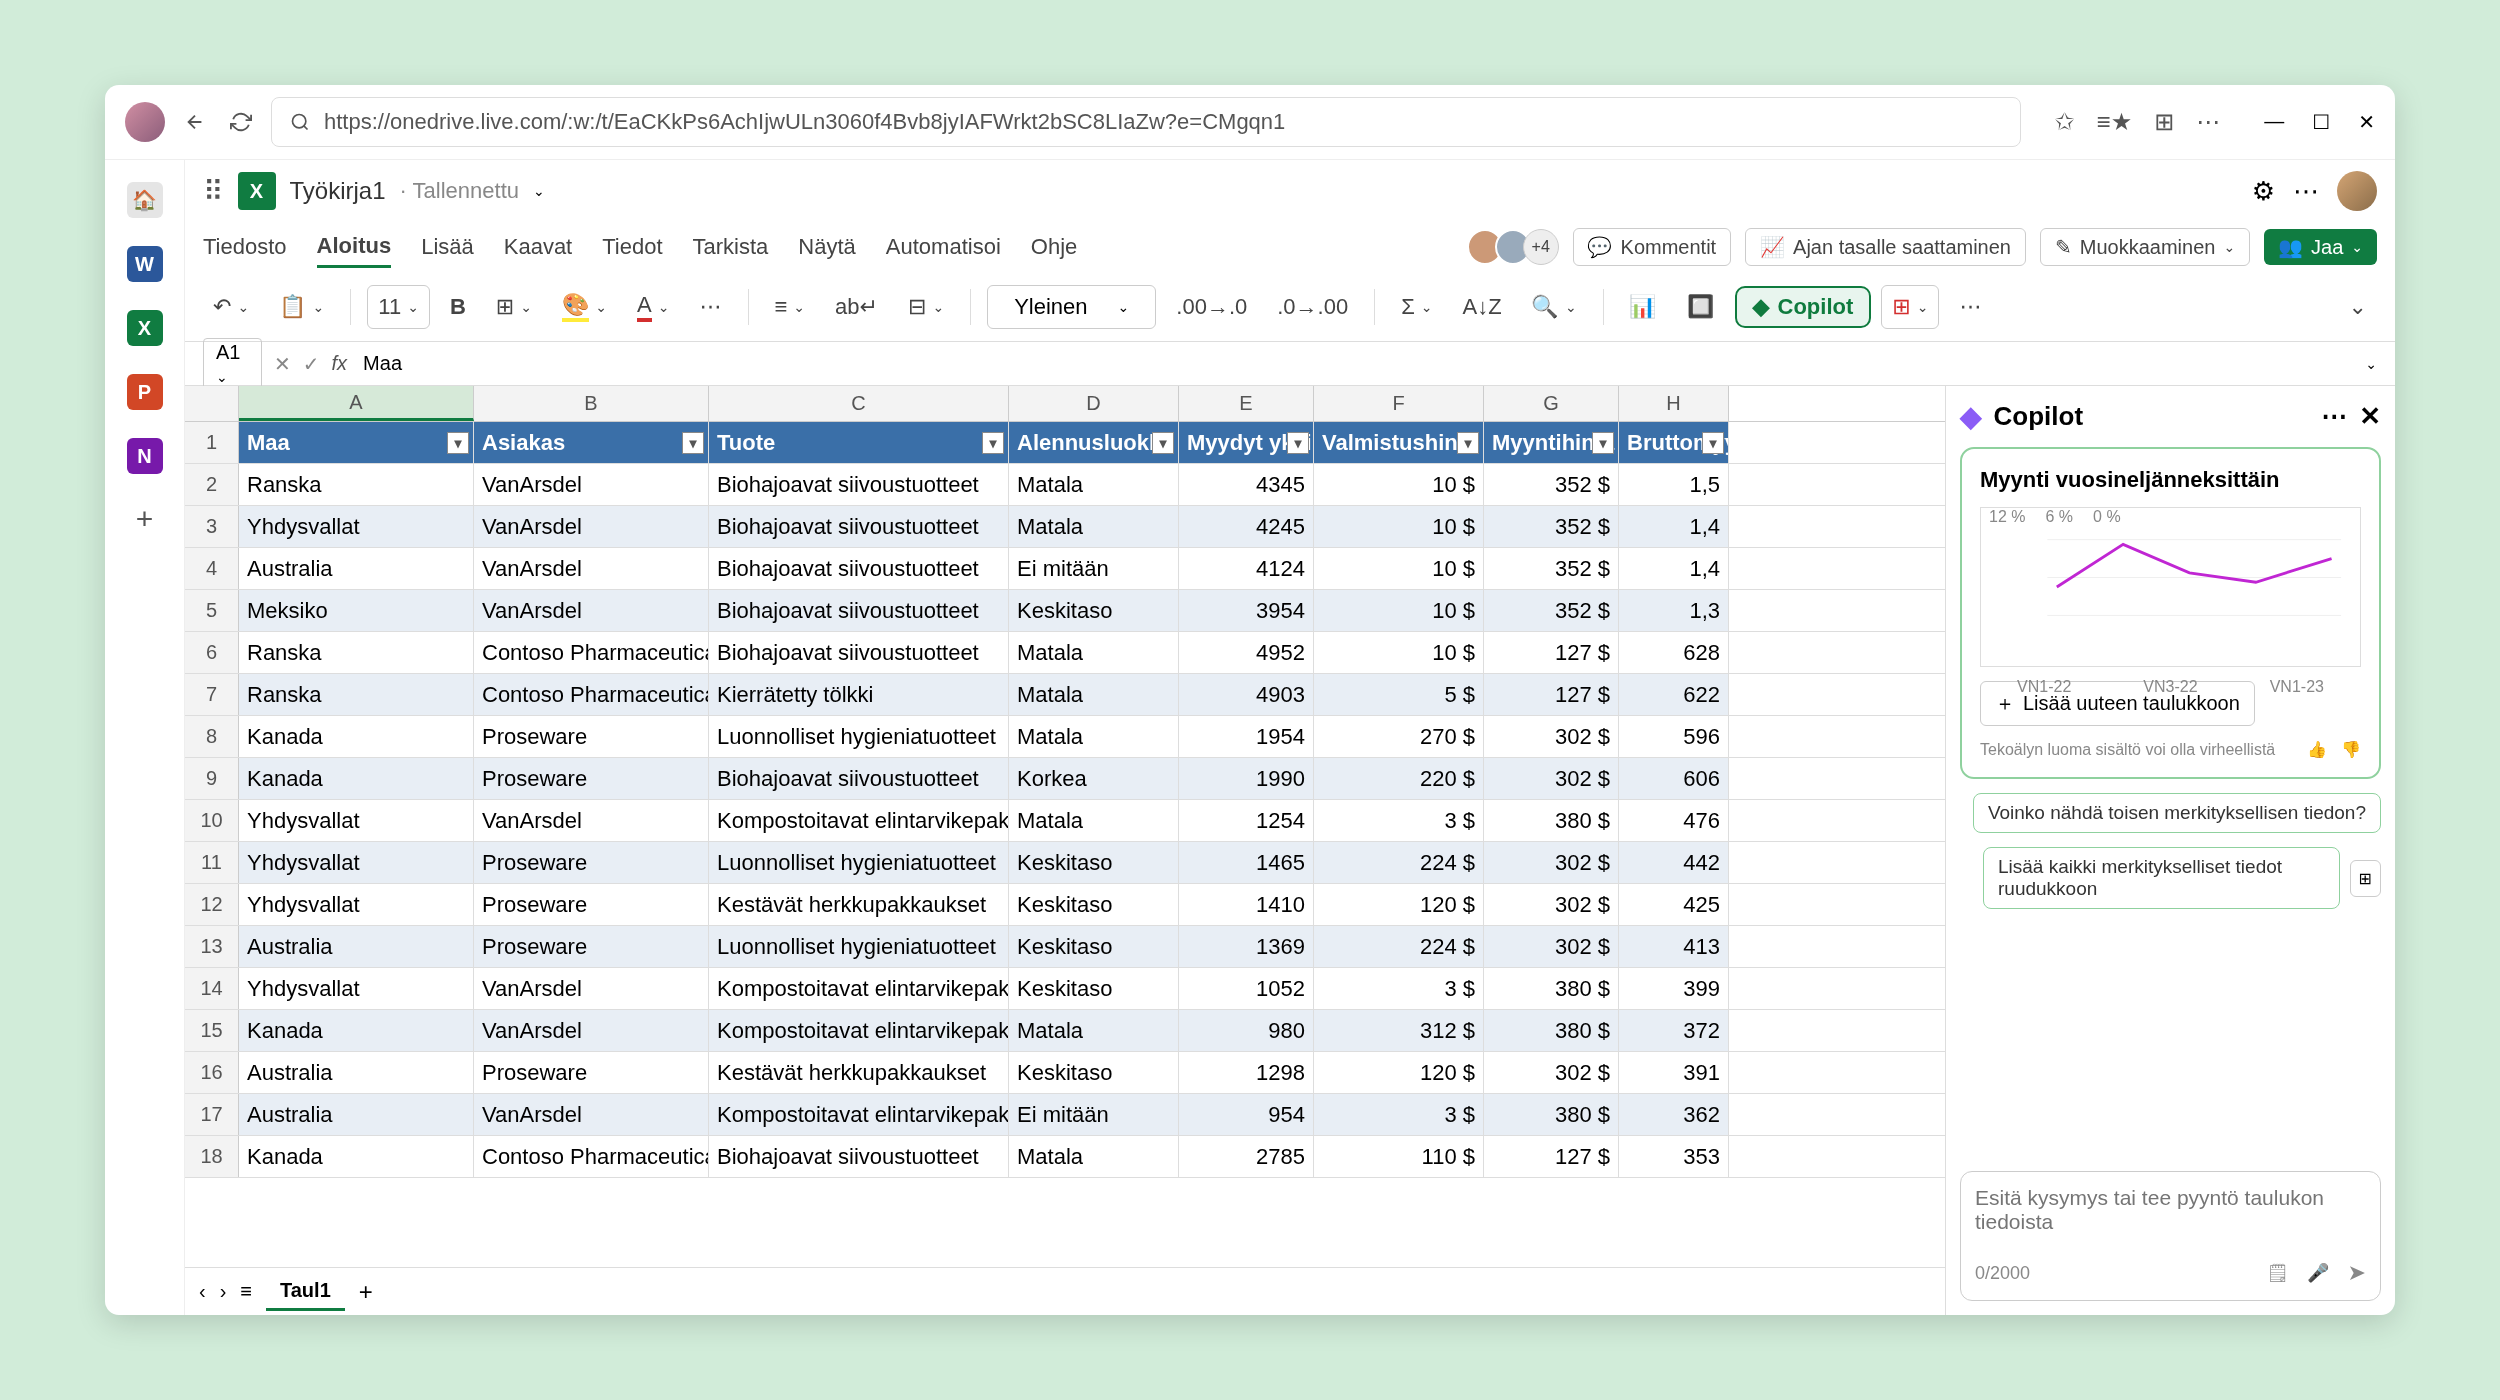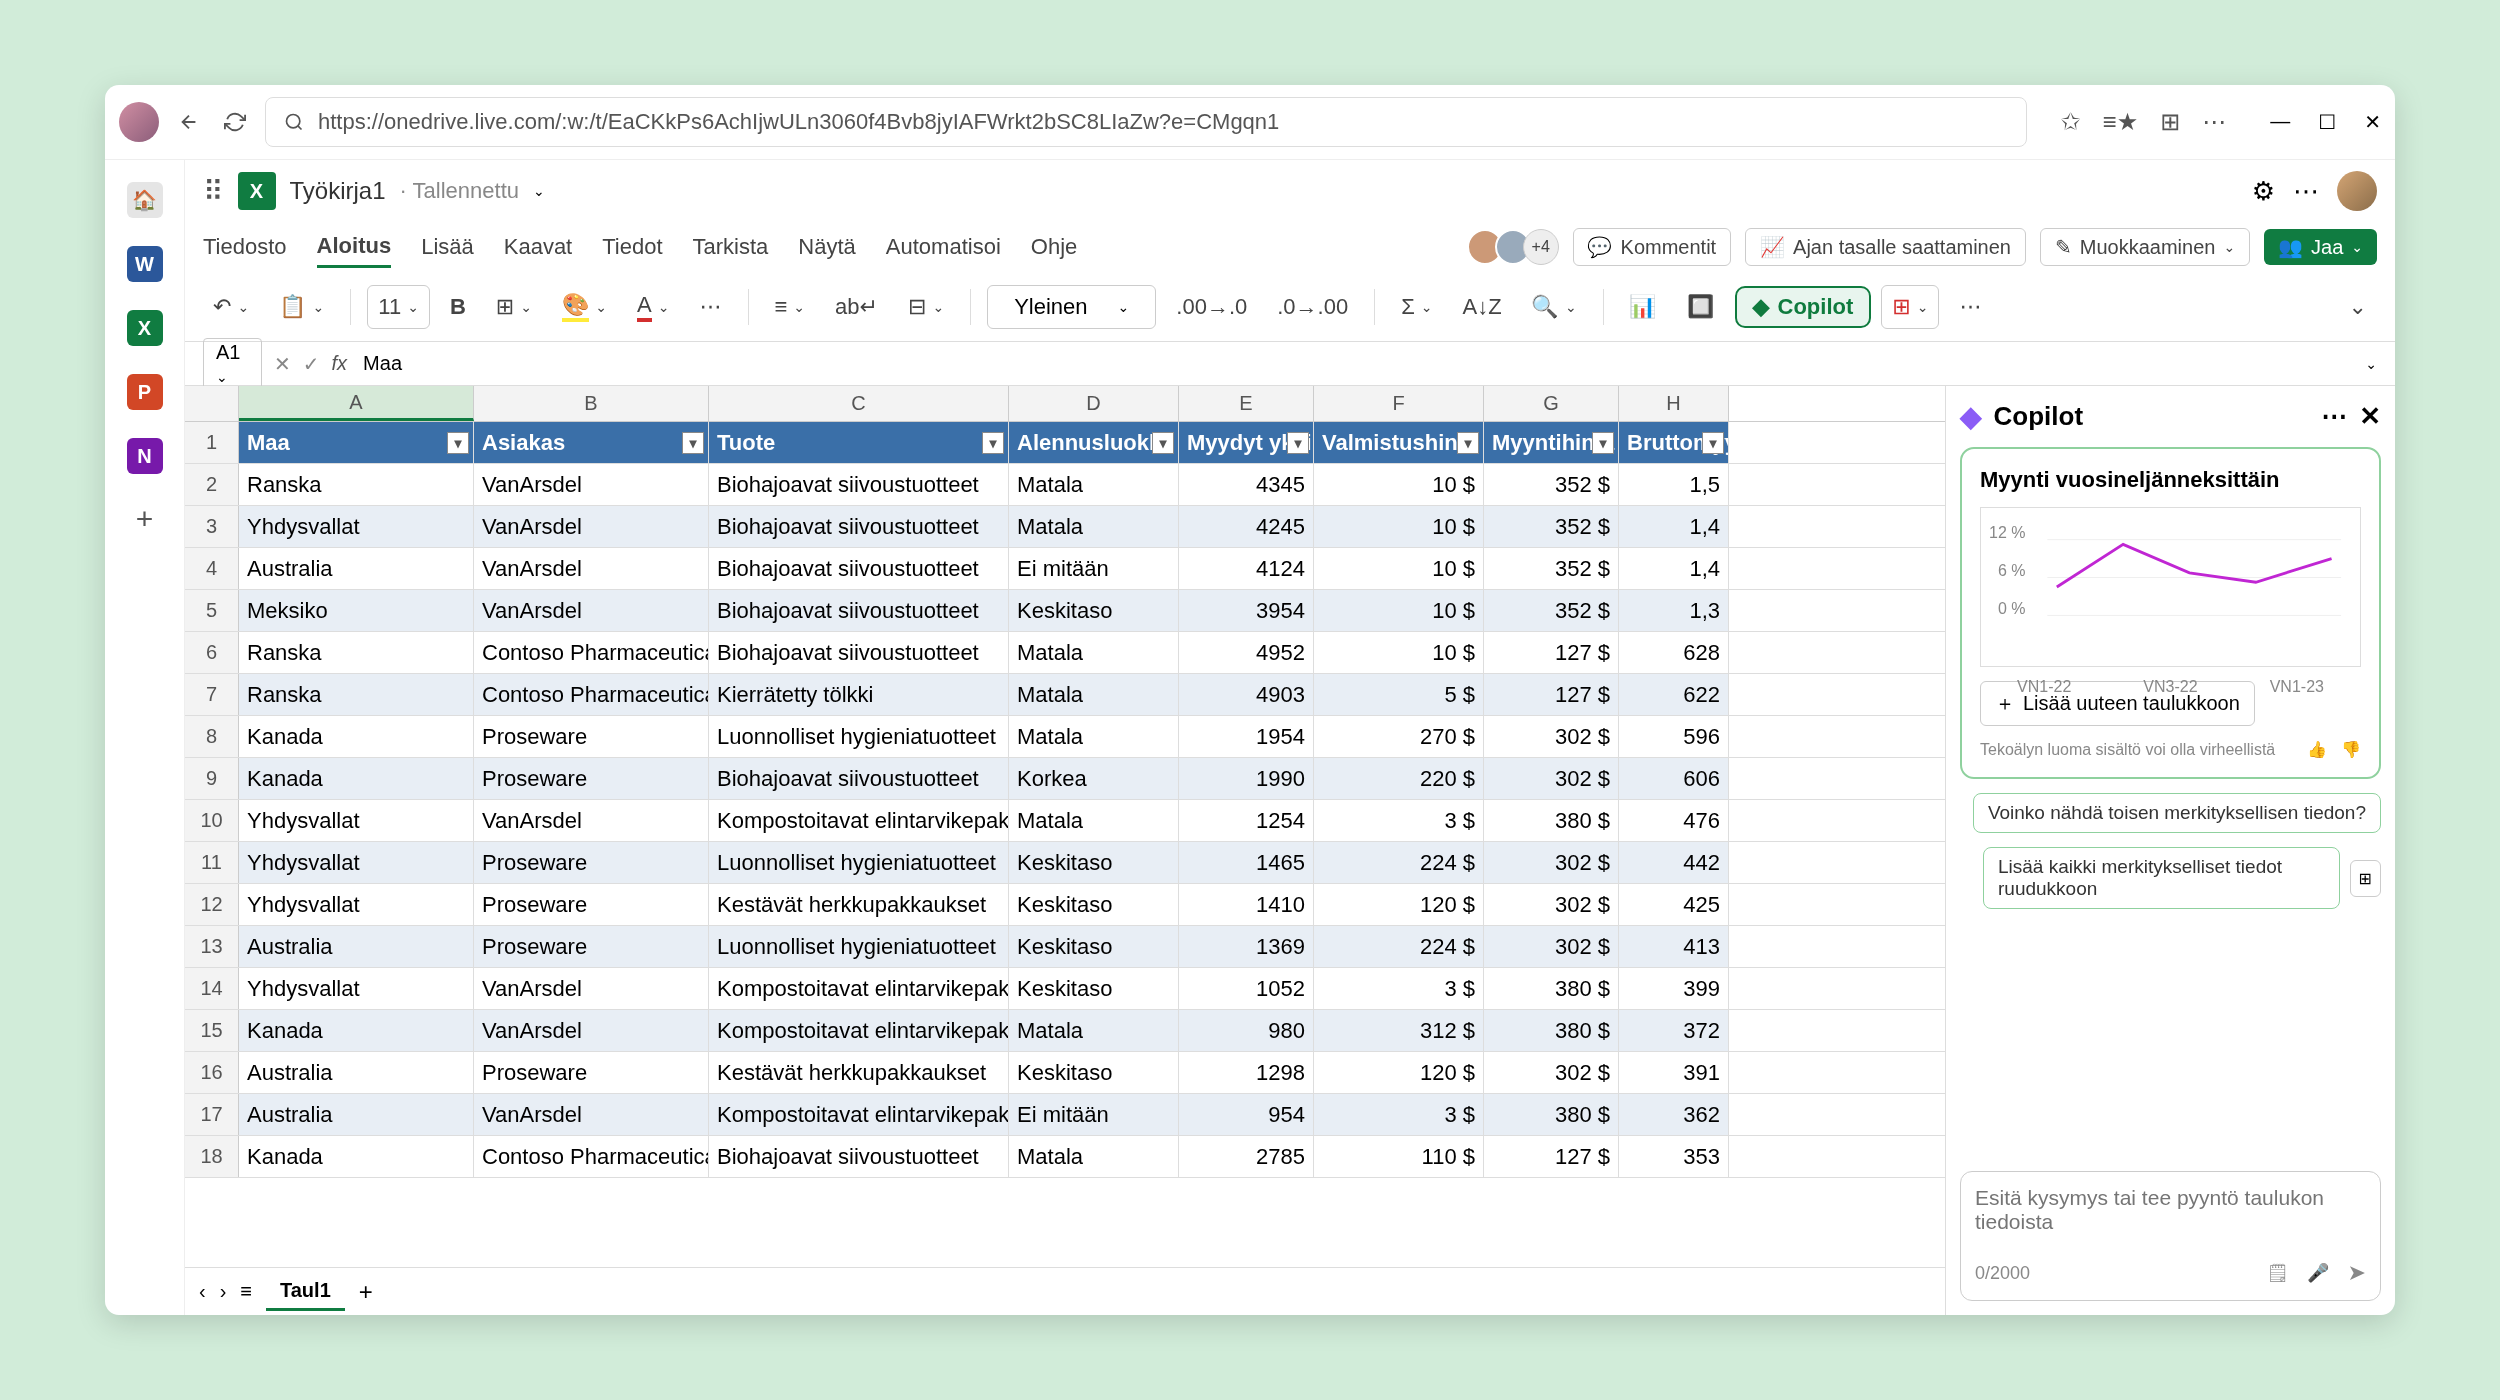--- a/index.html
+++ b/index.html
@@ -1,18 +1,18 @@
 <!DOCTYPE html>
 <html><head>
 <meta charset="utf-8">
 <style>
 * { box-sizing: border-box; margin: 0; padding: 0; font-family: 'Segoe UI', sans-serif; }
 body { background: #d1ecd9; width: 2500px; height: 1400px; display: flex; align-items: center; justify-content: center; }
 .window { width: 2290px; height: 1230px; background: #fff; border-radius: 14px; box-shadow: 0 8px 30px rgba(0,0,0,0.15); overflow: hidden; display: flex; flex-direction: column; position: relative; }
-.titlebar { height: 75px; display: flex; align-items: center; padding: 0 14px; gap: 14px; border-bottom: 1px solid #eee; }
+.titlebar { height: 75px; display: flex; align-items: center; padding: 0 20px; gap: 14px; border-bottom: 1px solid #eee; }
 .avatar-small { width: 40px; height: 40px; border-radius: 50%; background: linear-gradient(135deg,#d18fa3,#8b5d7a); }
 .nav-arrow { width: 32px; height: 32px; display: flex; align-items: center; justify-content: center; color: #555; cursor: pointer; }
 .url-bar { flex: 1; height: 50px; border: 1px solid #ddd; border-radius: 8px; display: flex; align-items: center; padding: 0 18px; gap: 14px; color: #555; font-size: 22px; }
 .tb-icons { display: flex; gap: 22px; align-items: center; color: #555; margin-left: 20px; }
 .tb-icons span { font-size: 24px; cursor: pointer; }
 .win-ctrl { display: flex; gap: 28px; margin-left: 30px; }
 .win-ctrl span { font-size: 20px; cursor: pointer; }
 .body-area { flex: 1; display: flex; }
 .leftbar { width: 80px; display: flex; flex-direction: column; align-items: center; gap: 28px; padding-top: 22px; border-right: 1px solid #eee; }
 .leftbar .sq { width: 36px; height: 36px; border-radius: 6px; display:flex; align-items:center; justify-content:center; font-size:20px; color:#fff; font-weight:bold; }
@@ -60,21 +60,21 @@
 .sheet-tab { padding:6px 14px; border-bottom:3px solid #107c41; font-weight:600; }
 .copilot-pane { width: 450px; border-left:1px solid #ddd; display:flex;flex-direction:column; padding:14px; gap:14px; }
 .cp-hdr { display:flex;align-items:center;gap:12px; font-size:26px; font-weight:600; }
 .cp-hdr .spacer { flex:1; }
 .cp-card { border:2px solid #8fd19e; border-radius:14px; padding:18px; display:flex;flex-direction:column;gap:14px; }
 .cp-msg { font-size:22px; color:#333; }
 .cp-chart-title { font-size:22px; font-weight:700; }
 .cp-chart { width:100%; height:160px; border:1px solid #ddd; position:relative; }
 .cp-chart svg { width:100%; height:100%; }
 .cp-chart-labels { display:flex; justify-content:space-around; font-size:16px; color:#888; padding-top:8px; }
-.cp-ylabels { position:absolute; left:8px; top:16px; display:flex;flex-direction:column;gap:20px;font-size:16px;color:#888;align-items:flex-end; }
+.cp-ylabels { position:absolute; left:8px; top:0; display:flex;gap:20px;font-size:16px;color:#888; }
 .add-btn { border:1px solid #ccc; border-radius:6px; padding:8px 14px; font-size:20px; display:inline-flex;align-items:center;gap:8px;cursor:pointer; width:fit-content; }
 .cp-disclaimer { font-size:16px; color:#888; display:flex;align-items:center;gap:14px; }
 .cp-suggest { border:1px solid #8fd19e; border-radius:8px; padding:8px 14px; font-size:19px; color:#333; cursor:pointer; align-self:flex-end; }
 .cp-suggest-row { display:flex; gap:10px; align-items:center;margin-left:23px; }
 .cp-inputbox { border:1px solid #ccc; border-radius:12px; padding:14px; display:flex;flex-direction:column;gap:14px; margin-top:auto; }
 .cp-inputbox textarea { border:none; resize:none; font-size:21px; color:#666; height:60px; outline:none; }
 .cp-input-row { display:flex;align-items:center; font-size:18px; color:#888; gap:18px; }
 .cp-input-row .spacer { flex:1; }
 .chev { font-size:14px; }
 .colA { width:235px; } .colB { width:235px; } .colC { width:300px; } .colD { width:170px; }

